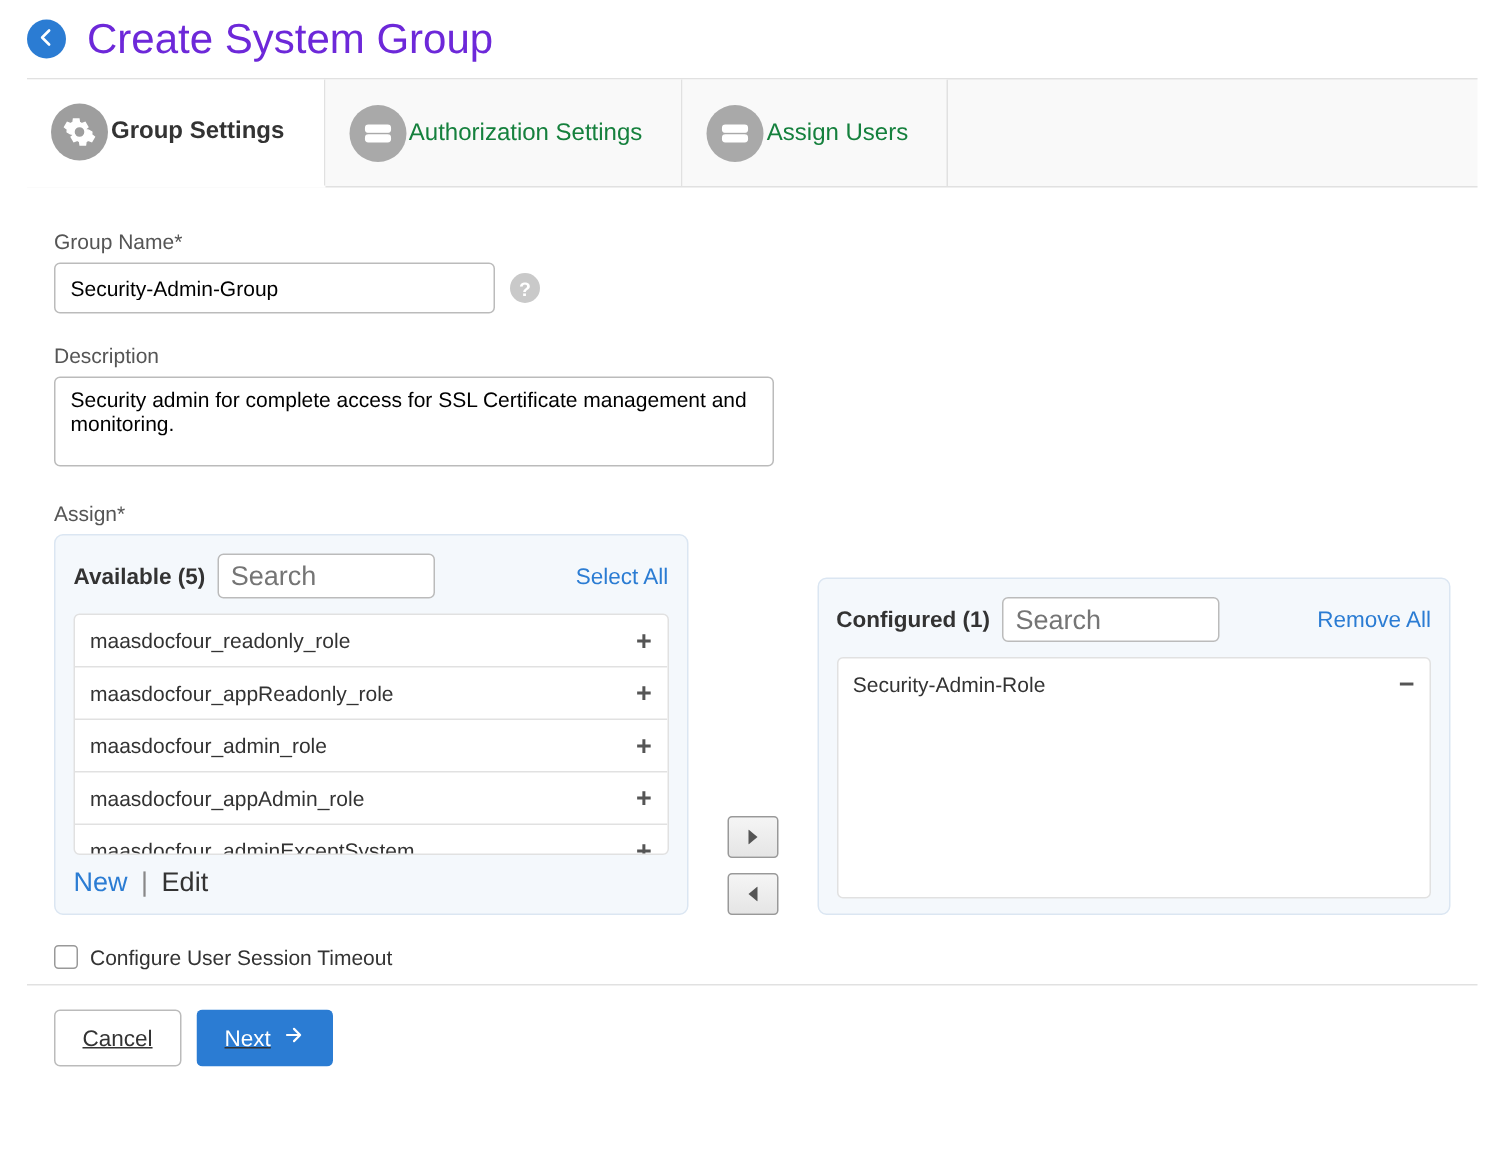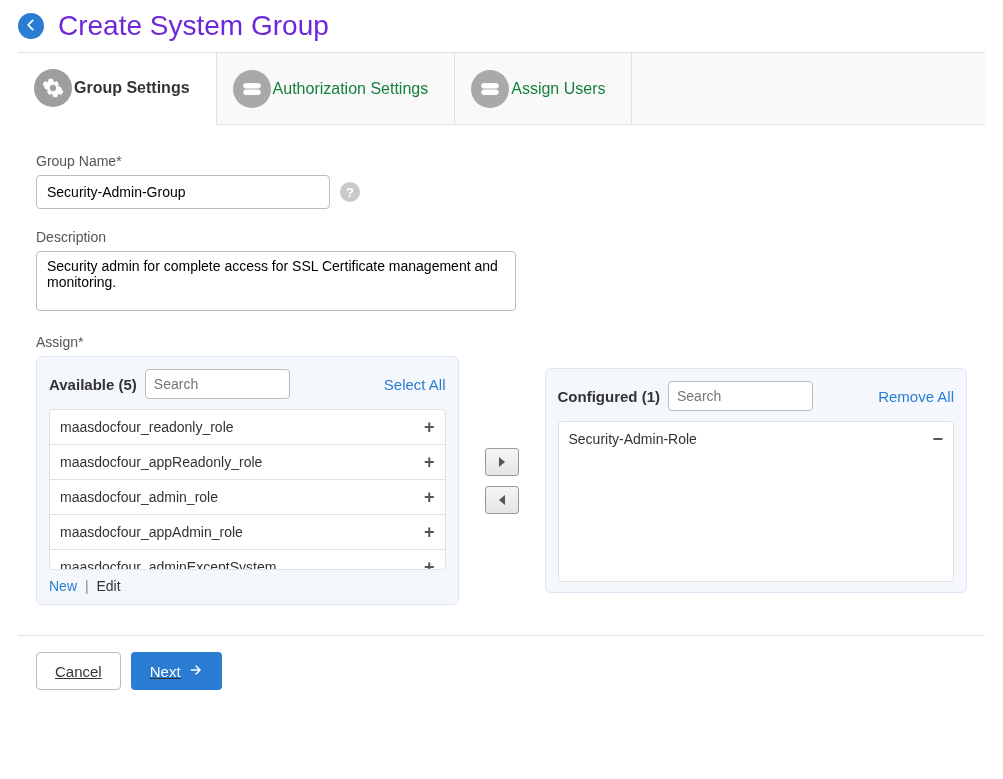--- a/index.html
+++ b/index.html
@@ -104,21 +104,21 @@
     border: 1px solid #bbb;
     border-radius: 4px;
     padding: 6px 10px;
     font-size: 14px;
     font-family: inherit;
     resize: none;
   }
   .section { margin-bottom: 20px; }
   .roles-row {
     display: flex;
-    align-items: center;
+    align-items: flex-end;
     gap: 26px;
   }
   .panel {
     flex: 1;
     background: #f4f8fc;
     border: 1px solid #dbe6f2;
     border-radius: 6px;
     padding: 12px 12px 10px 12px;
     display:flex;
     flex-direction:column;
@@ -130,21 +130,21 @@
     margin-bottom: 10px;
   }
   .panel-head-left { display:flex; align-items:center; gap:8px; }
   .panel-title { font-weight:600; font-size:15px; color:#333; }
   .panel-search {
     width: 145px;
     height: 30px;
     border:1px solid #bbb;
     border-radius:4px;
     padding:1px 8px;
-    font-size:14px;
+    font-size:18px;
     background:#fff;
   }
   .panel-link {
     color:#2b7cd3;
     font-size:15px;
     cursor:pointer;
   }
   .list {
     background:#fff;
     border:1px solid #e1e1e1;
@@ -157,21 +157,21 @@
     align-items:center;
     justify-content:space-between;
     padding: 8px 10px;
     border-bottom:1px solid #e1e1e1;
     font-size:14px;
   }
   .list-item:last-child { border-bottom:none; }
   .list-item-action { font-size:18px; font-weight:bold; color:#555; cursor:pointer; line-height:1; }
   .panel-foot {
     margin-top: 8px;
-    font-size:14px;
+    font-size:18px;
   }
   .panel-foot .link { color:#2b7cd3; cursor:pointer; }
   .panel-foot .sep { color:#888; margin:0 4px; }
   .transfer-btns {
     display:flex;
     flex-direction:column;
     gap:10px;
     justify-content:center;
     align-items:center;
   }
@@ -356,20 +356,24 @@
             <div class="list-item">
               <span>Security-Admin-Role</span>
               <span class="list-item-action">−</span>
             </div>
           </div>
         </div>
 
       </div>
     </div>
 
+    <div class="checkbox-row">
+      <div class="chk"></div>
+      <span>Configure User Session Timeout</span>
+    </div>
 
   </div>
 
   <div class="footer-bar">
     <button class="btn btn-outline">
       <span>Cancel</span>
     </button>
     <button class="btn btn-primary">
       <span>Next</span>
       <span>

